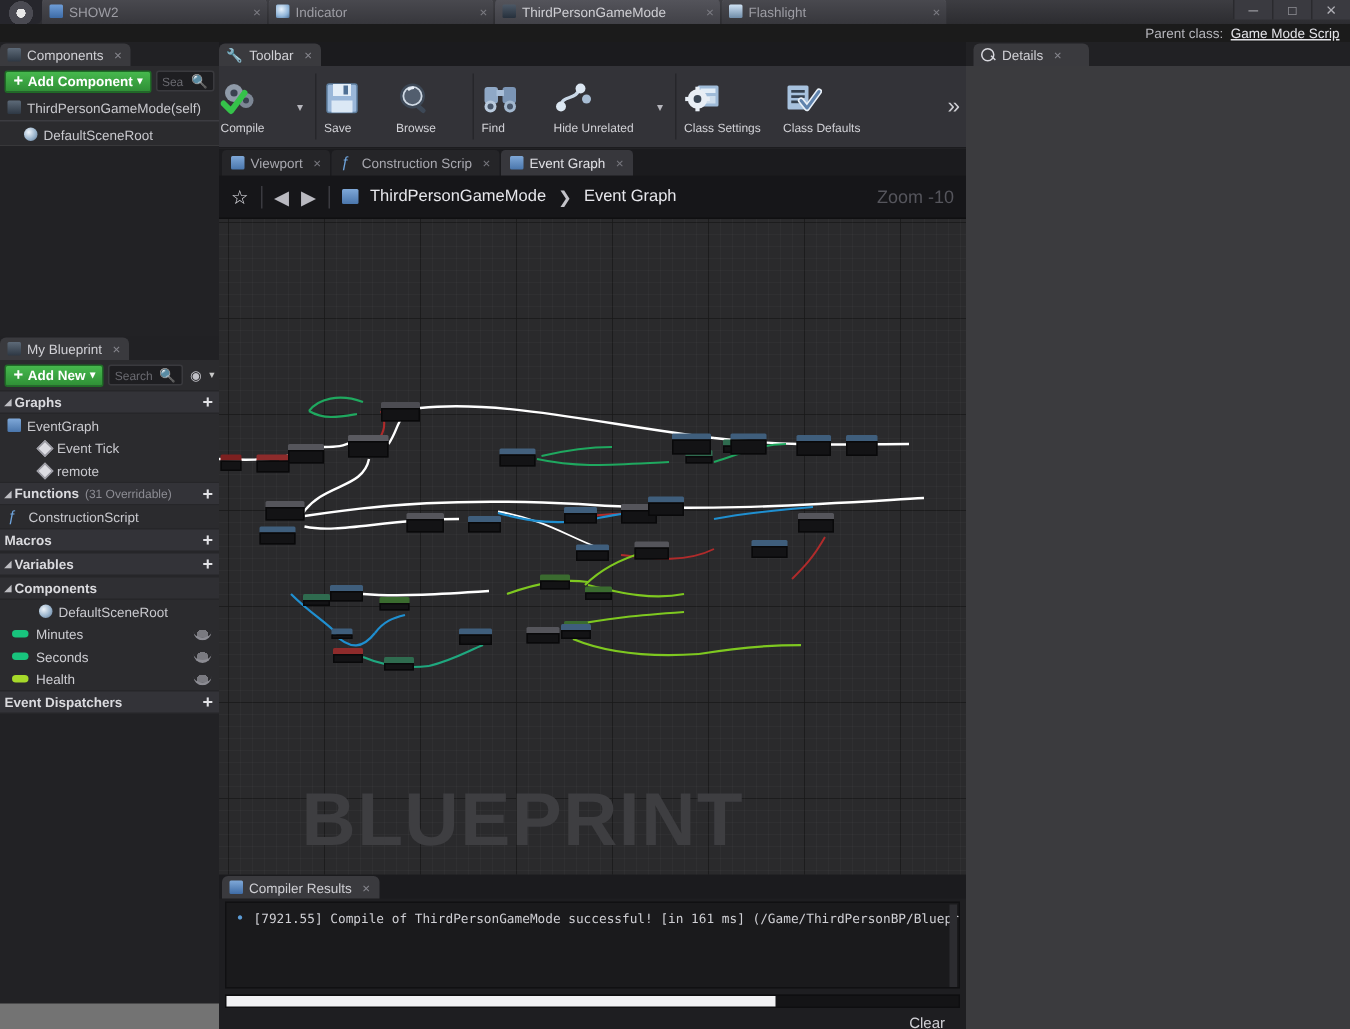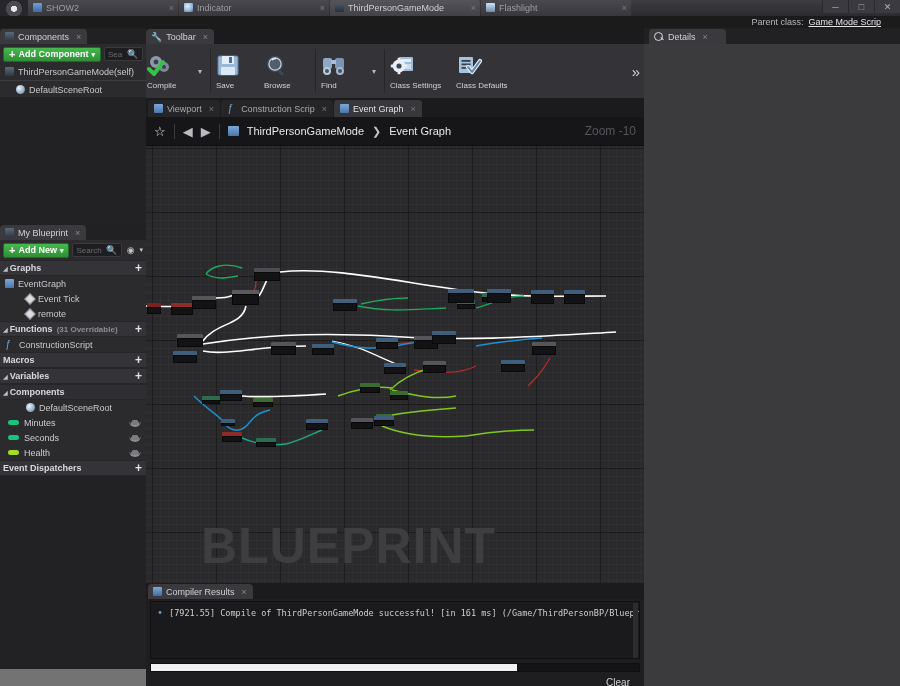--- a/index.html
+++ b/index.html
@@ -99,21 +99,21 @@
   .diamond { width: 8px; height: 8px; flex: 0 0 8px; background: #dcdce2;
              transform: rotate(45deg); border: 1px solid #9a9aa2; }
   .fnicon { font-size: 10px; color: #6fa4dc; font-style: italic; flex: 0 0 10px; }
 
   .sectionrow {
     display: flex; align-items: center; height: 16px; padding: 0 4px 0 3px;
     background: #333338; font-size: 9px; font-weight: bold; color: #dadade;
     border-top: 1px solid #262629; border-bottom: 1px solid #262629;
   }
   .sectionrow .tri { font-size: 6px; margin-right: 2px; color: #bdbdc2; }
-  .sectionrow .sub { font-weight: bold; font-size: 8px; color: #8d8d94; margin-left: 4px; }
+  .sectionrow .sub { font-weight: normal; font-size: 8px; color: #8d8d94; margin-left: 4px; }
   .sectionrow .plusbtn { margin-left: auto; font-size: 12px; font-weight: bold; color: #e2e2e6; line-height: 10px; }
 
   .varrow { display: flex; align-items: center; gap: 5px; height: 15px; padding-left: 8px; font-size: 9px; color: #cdcdd2; }
   .pill { width: 11px; height: 5px; border-radius: 3px; flex: 0 0 11px; }
   .eyeicon { margin-left: auto; margin-right: 5px; width: 12px; height: 9px;
              background: radial-gradient(ellipse at 50% 70%, #7a7a80 0 45%, transparent 46%);
              border-bottom: 2px solid #8c8c93; border-radius: 0 0 8px 8px; }
 
   
   .center { position: absolute; left: 146px; top: 28px; width: 498px; height: 658px; background: #1e1e21; }
@@ -193,21 +193,21 @@
   .crscroll-h-thumb { height: 100%; width: 75%; background: #f2f2f4; }
   .clearrow { height: 20px; display: flex; align-items: center; justify-content: flex-end; padding-right: 14px; }
   .clearbtn { font-size: 10px; color: #d2d2d7; }
 
   
   .rightcol { position: absolute; left: 644px; top: 28px; width: 256px; height: 658px; background: #2b2b2e; }
   .rc-tabrow { height: 16px; background: #212124; display: flex; align-items: flex-end; padding-left: 5px; }
   .rc-body { height: 642px; background: #3b3b3e; }
   .parentclass {
     position: absolute; right: 0; top: 16px; height: 12px; display: flex;
-    align-items: center; gap: 5px; padding-right: 19px; font-size: 9px; color: #b6b6bc;
+    align-items: center; gap: 5px; padding-right: 7px; font-size: 9px; color: #b6b6bc;
   }
   .pc-link { color: #e4e4e9; text-decoration: underline; }
   .magglyph { position: relative; width: 10px; height: 10px; }
   .magglyph::before { content:''; position:absolute; left:0; top:0; width:7px; height:7px;
       border:1.4px solid #d8d8de; border-radius:50%; }
   .magglyph::after { content:''; position:absolute; left:6px; top:6px; width:4px; height:1.4px;
       background:#d8d8de; transform: rotate(45deg); }
 </style>
 </head>
 <body>
@@ -433,20 +433,31 @@
               <rect x="2" y="4" width="9" height="11" rx="2" fill="#8fa8c6"></rect>
               <rect x="14" y="4" width="9" height="11" rx="2" fill="#7b95b5"></rect>
               <rect x="10" y="6" width="5" height="4" fill="#a8bed8"></rect>
               <circle cx="6" cy="17" r="4" fill="#b9cadd"></circle>
               <circle cx="19" cy="17" r="4" fill="#a3b8cf"></circle>
               <circle cx="6" cy="17" r="2" fill="#48566a"></circle>
               <circle cx="19" cy="17" r="2" fill="#48566a"></circle>
             </svg>
           </span>
           <span>Find</span>
+        </div>
+        <div class="tbtn wide">
+          <span class="glyph">
+            <svg width="26" height="23" viewBox="0 0 26 23">
+              <path d="M5 17 C5 9, 16 13, 17 5" stroke="#c9d7e6" stroke-width="2.2" fill="none"></path>
+              <circle cx="5" cy="17" r="3.3" fill="#dce7f2"></circle>
+              <circle cx="18" cy="5" r="3.3" fill="#dce7f2"></circle>
+              <circle cx="22" cy="12" r="3" fill="#a8bdd4"></circle>
+            </svg>
+          </span>
+          <span>Hide Unrelated</span>
         </div>
         <div class="tb-caret">▾</div>
         <div class="tdiv"></div>
         <div class="tbtn wide">
           <span class="glyph">
             <svg width="26" height="23" viewBox="0 0 26 23">
               <rect x="9" y="3" width="14" height="14" rx="1" fill="#9fbbd8"></rect>
               <rect x="11" y="5" width="10" height="3" fill="#e2edf7"></rect>
               <rect x="11" y="10" width="10" height="5" fill="#cdddec"></rect>
               <circle cx="9" cy="12" r="6.5" fill="#e8eef5"></circle>

